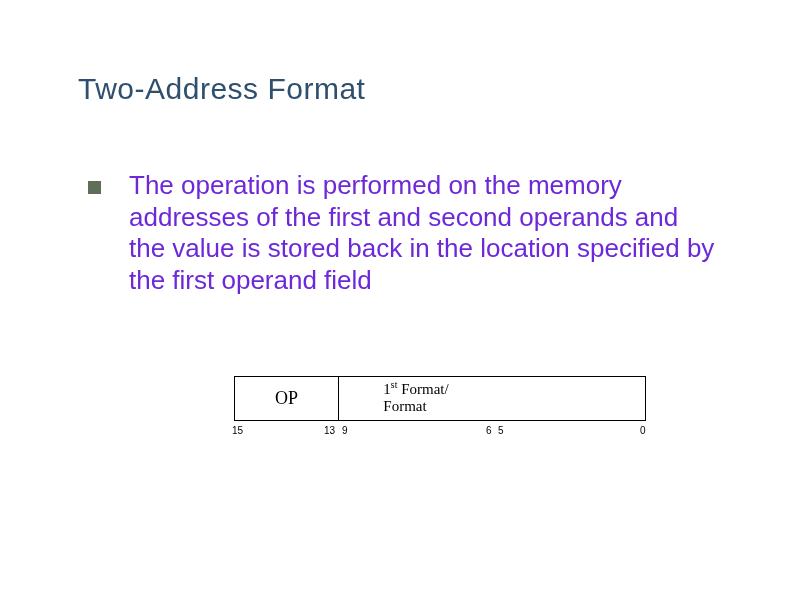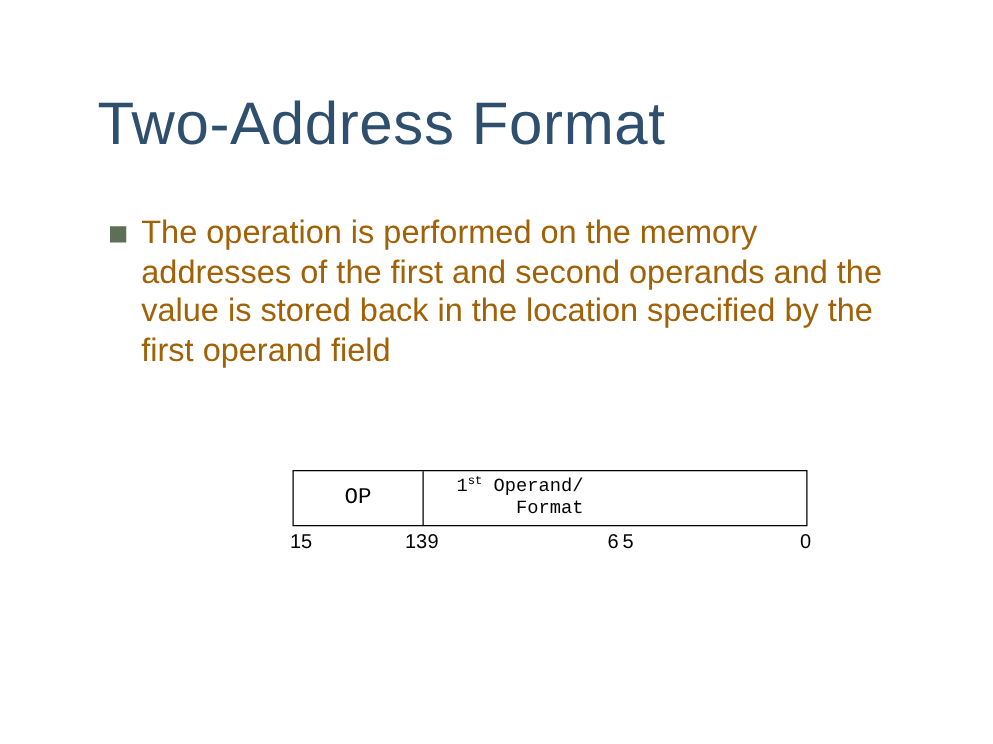--- a/index.html
+++ b/index.html
@@ -15,21 +15,21 @@
   .slide {
     position: relative;
     width: 794px;
     height: 595px;
     box-sizing: border-box;
   }
   .title {
     position: absolute;
     left: 78px;
     top: 72px;
-    font-size: 48px;
+    font-size: 30px;
     color: #2f4f6f;
     letter-spacing: 0.5px;
   }
   .body {
     position: absolute;
     left: 88px;
     top: 170px;
     width: 630px;
   }
   .bullet-row {
@@ -40,55 +40,56 @@
     width: 13px;
     height: 13px;
     background: #5f6f57;
     margin-top: 11px;
     margin-right: 12px;
     flex: 0 0 13px;
   }
   .bullet-text {
     font-size: 26px;
     line-height: 1.22;
-    color: #a16207;
+    color: #6d28d9;
+    margin-left: 16px;
   }
   .diagram {
     position: absolute;
     left: 234px;
     top: 376px;
     width: 418px;
   }
   .fields {
     display: flex;
     border: 1px solid #000;
     width: 412px;
     box-sizing: border-box;
   }
   .field {
-    text-align: right;
-    font-family: Liberation Mono, monospace;
+    text-align: left;
+    font-family: Liberation Serif, serif;
     font-size: 15px;
     line-height: 1.15;
     padding: 4px 2px;
     box-sizing: border-box;
     display: flex;
     align-items: center;
     justify-content: center;
   }
   .field + .field { border-left: 1px solid #000; }
   .field-op { width: 103px; font-size: 18px; }
   .field-op1 { width: 155px; }
   .field-op2 { width: 154px; }
   sup { font-size: 0.65em; line-height: 0; }
   .bitlabels {
     position: relative;
     height: 16px;
     font-family: Arial, Helvetica, sans-serif;
-    font-size: 16px;
+    font-size: 10px;
     margin-top: 4px;
   }
   .bl { position: absolute; top: 0; }
 </style>
 </head>
 <body>
 
 <div class="slide">
 
   <div class="title">Two-Address Format</div>
@@ -98,21 +99,21 @@
       <div class="bullet-square"></div>
       <div class="bullet-text">The operation is performed on the memory addresses of the first and second operands and the value is stored back in the location specified by the first operand field</div>
     </div>
   </div>
 
   <div class="diagram">
     <div class="fields">
       <div class="field field-op">OP</div>
       <div class="field field-op1">
         <span>
-          <span>1</span><sup>st</sup><span> Operand/</span><br>
+          <span>1</span><sup>st</sup><span> Format/</span><br>
           <span>Format</span>
         </span>
       </div>
     </div>
     <div class="bitlabels">
       <span class="bl" style="left:-2px;">15</span>
       <span class="bl" style="left:90px;">13</span>
       <span class="bl" style="left:108px;">9</span>
       <span class="bl" style="left:252px;">6</span>
       <span class="bl" style="left:264px;">5</span>

